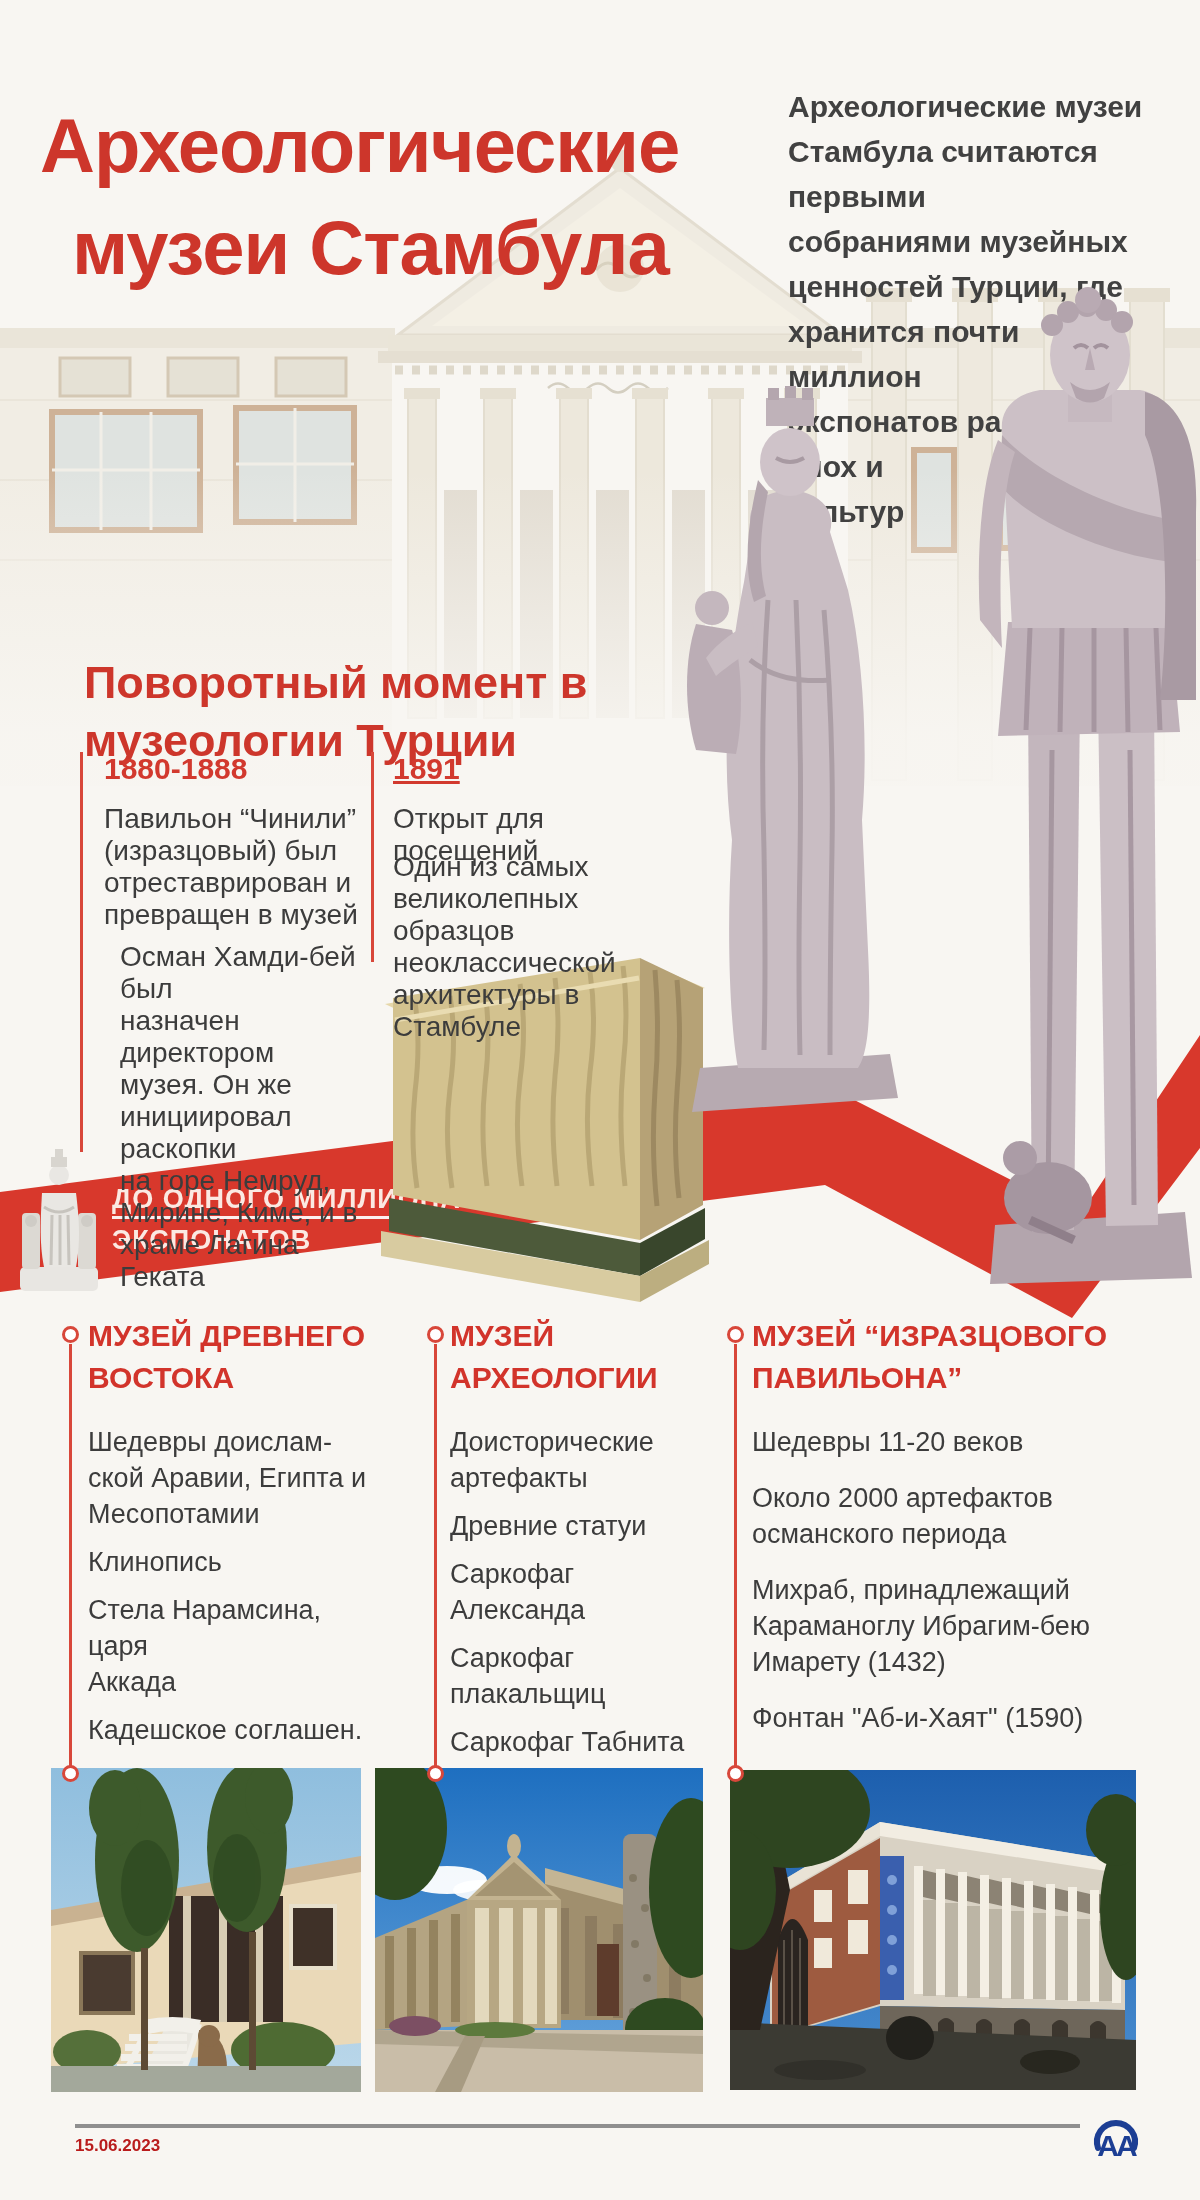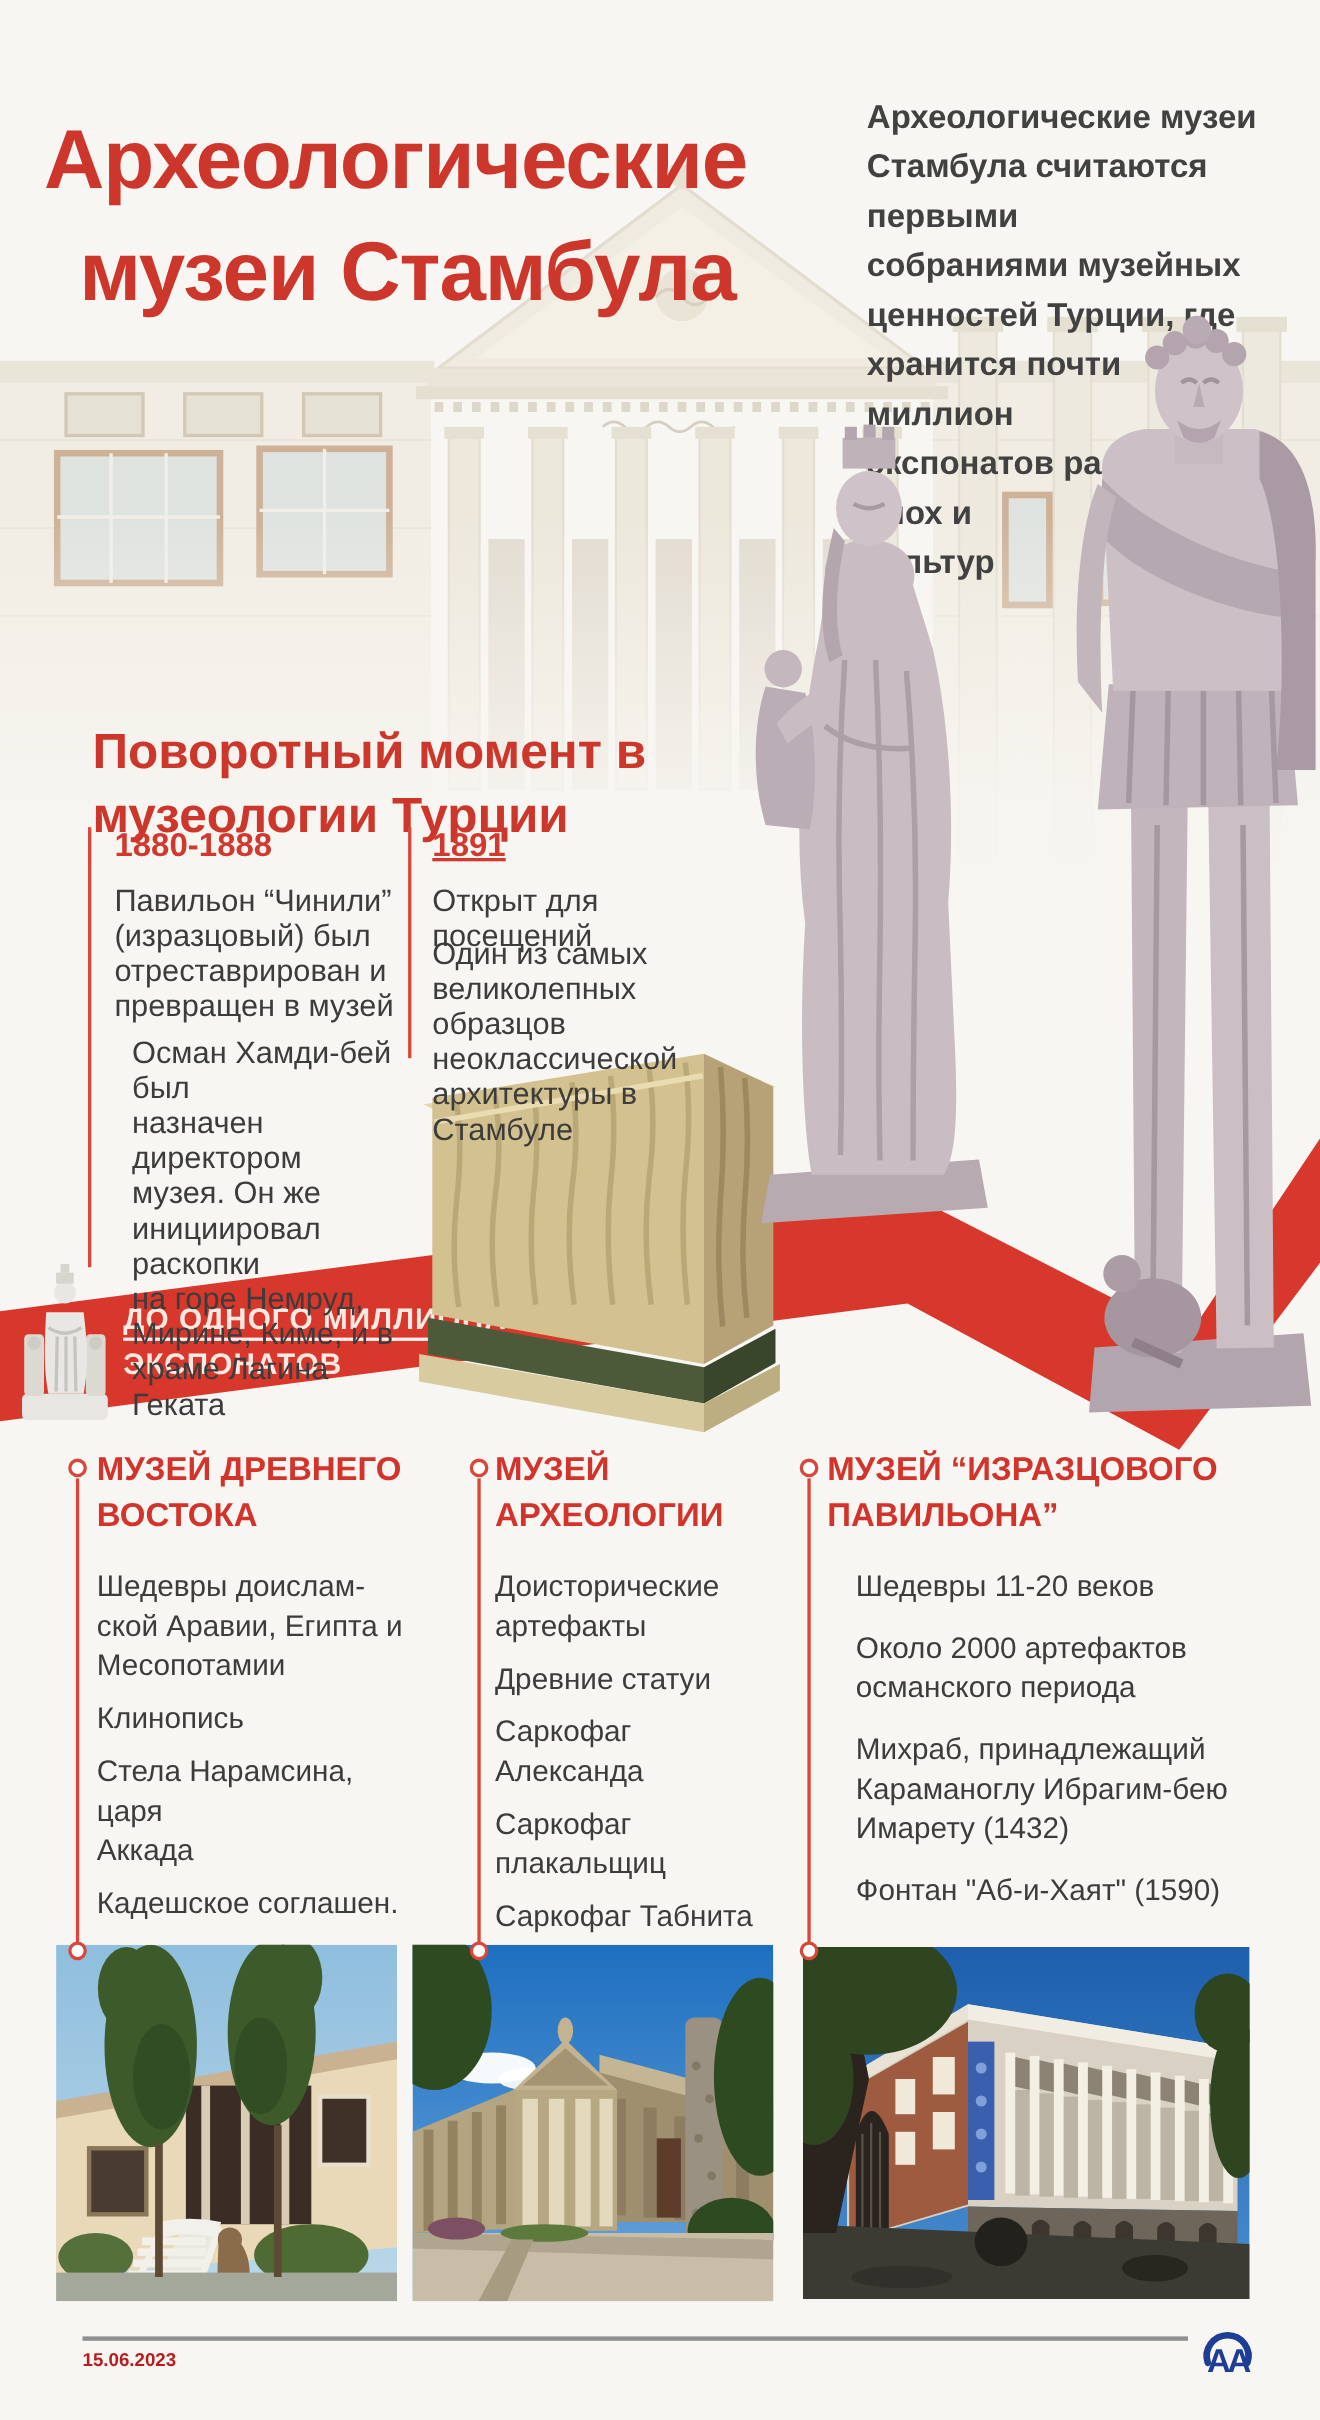--- a/index.html
+++ b/index.html
@@ -55,21 +55,21 @@
   .ring{width:11px;height:11px;border:3px solid #d8473a;border-radius:50%;background:#fff;z-index:6;}
   #ring-1t{left:62px;top:1326px;}  #ring-2t{left:427px;top:1326px;}  #ring-3t{left:727px;top:1326px;}
   #ring-1b{left:62px;top:1765px;}  #ring-2b{left:427px;top:1765px;}  #ring-3b{left:727px;top:1765px;}
   .mus-h{color:#d2342b;font-weight:bold;font-size:30px;line-height:42px;z-index:5;}
   #mus-h-1{left:88px;top:1315px;width:300px;}
   #mus-h-2{left:450px;top:1315px;width:260px;}
   #mus-h-3{left:752px;top:1315px;width:360px;}
   .mus-items{z-index:5;font-size:27px;line-height:36px;color:#3c3c3c;display:flex;flex-direction:column;}
   #mus-items-1{left:88px;top:1424px;width:290px;gap:12px;}
   #mus-items-2{left:450px;top:1424px;width:260px;gap:12px;}
-  #mus-items-3{left:752px;top:1424px;width:380px;gap:20px;margin-left:26px;}
+  #mus-items-3{left:752px;top:1424px;width:380px;gap:20px;}
 
   
   .photo{z-index:5;}
   #photo-1{left:51px;top:1768px;width:310px;height:324px;}
   #photo-2{left:375px;top:1768px;width:328px;height:324px;}
   #photo-3{left:730px;top:1770px;width:406px;height:320px;}
 
   
   #footer-rule{left:75px;top:2124px;width:1005px;height:4px;background:#8f8f8f;z-index:5;}
   #footer-date{left:75px;top:2136px;font-size:17px;font-weight:bold;color:#b91c1c;z-index:5;text-align:right;}

